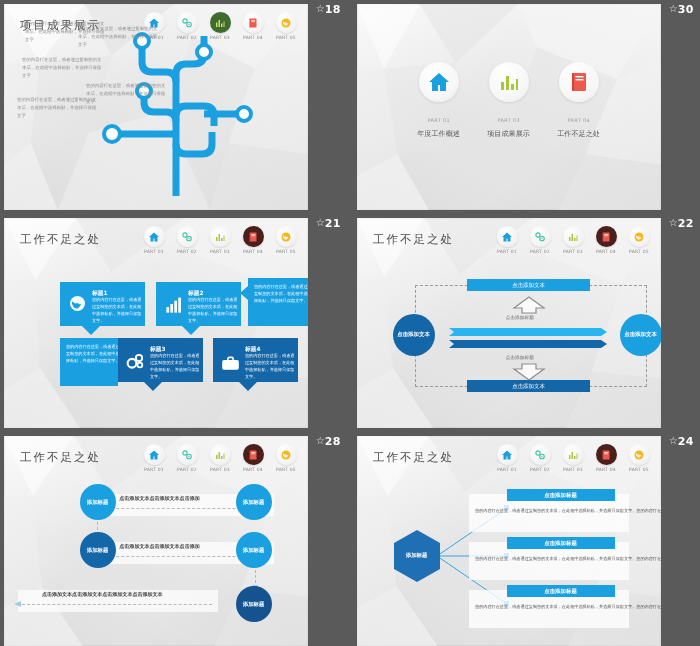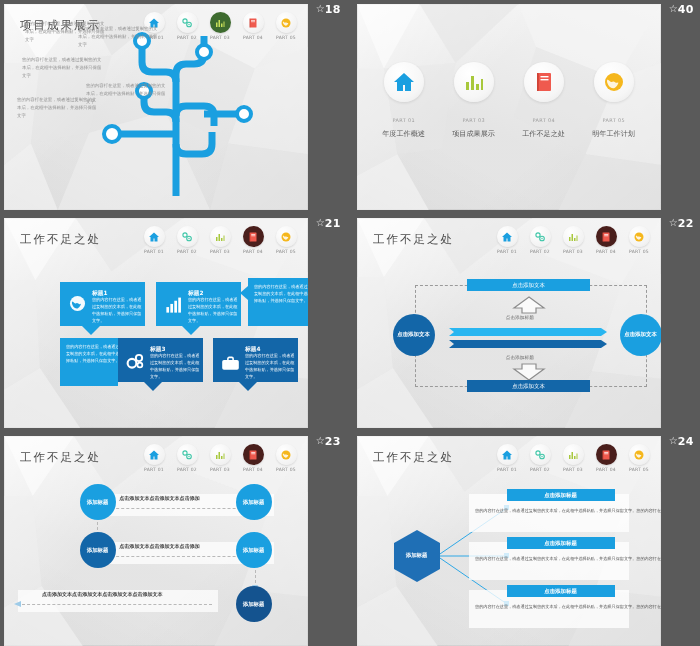--- a/index.html
+++ b/index.html
@@ -268,35 +268,25 @@
             <svg width="24" height="24" viewBox="0 0 24 24">
               <rect x="6" y="3" width="13" height="18" rx="1" fill="#ef5a4e"></rect>
               <rect x="8.5" y="6" width="8" height="1.4" fill="#fff"></rect>
                 <rect x="8.5" y="9" width="8" height="1.4" fill="#fff"></rect>
               <rect x="5" y="3" width="1.8" height="18" fill="#d04236"></rect>
             </svg>
           </div>
           <div class="bigpart">PART 04</div>
           <div class="bigname">工作不足之处</div>
         </div>
-        <div class="bigitem">
-          <div class="bigcircle">
-            <svg width="24" height="24" viewBox="0 0 24 24">
-              <circle cx="12" cy="12" r="9" fill="#f5b71d"></circle>
-              <path d="M5.5 9.5c2.2 1 3 3.2 5 2.2s3.2 2 5.2.9-1 4.4-3.2 5.4-5.2-1-6.2-3-2-4.4-0.8-5.5z" fill="#fff" opacity=".85"></path>
-            </svg>
-          </div>
-          <div class="bigpart">PART 05</div>
-          <div class="bigname">明年工作计划</div>
-        </div>
       </div>
     </div>
     <div class="footer">
       <div class="star">☆</div>
-      <div class="pg">40</div>
+      <div class="pg">30</div>
     </div>
   </div>
 
   <div class="slide-cell">
     <div class="slide">
       <svg class="poly" width="100%" height="100%" viewBox="0 0 339 196" preserveAspectRatio="none">
         <polygon points="0,0 80,0 35,58" fill="#ffffff" opacity=".5"></polygon>
         <polygon points="80,0 200,0 120,50" fill="#e5e5e5" opacity=".55"></polygon>
         <polygon points="200,0 339,0 300,60 215,35" fill="#f4f4f4" opacity=".6"></polygon>
         <polygon points="0,58 35,58 40,140 0,160" fill="#efefef" opacity=".5"></polygon>
@@ -638,21 +628,21 @@
         </div>
       <div class="c23" style="left:232px;top:96px;width:36px;height:36px;background:#1a9fe0;">
           <span>添加标题</span>
         </div>
       <div class="c23" style="left:232px;top:150px;width:36px;height:36px;background:#14538f;">
           <span>添加标题</span>
         </div>
     </div>
     <div class="footer">
       <div class="star">☆</div>
-      <div class="pg">23</div>
+      <div class="pg">28</div>
     </div>
   </div>
 
   <div class="slide-cell">
     <div class="slide">
       <svg class="poly" width="100%" height="100%" viewBox="0 0 339 196" preserveAspectRatio="none">
         <polygon points="0,0 80,0 34,56" fill="#ffffff" opacity=".5"></polygon>
         <polygon points="80,0 200,0 120,52" fill="#e5e5e5" opacity=".5"></polygon>
         <polygon points="200,0 339,0 300,62 214,35" fill="#f4f4f4" opacity=".6"></polygon>
         <polygon points="0,56 34,56 44,140 0,160" fill="#efefef" opacity=".5"></polygon>

